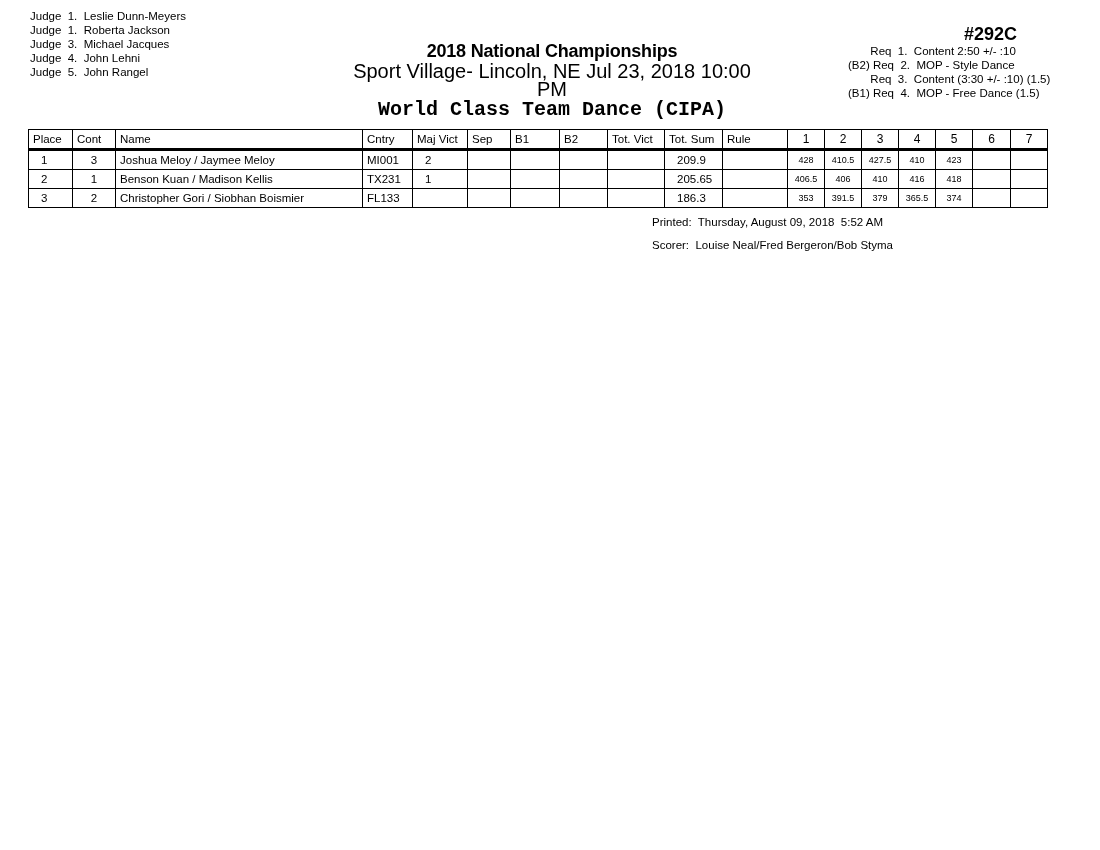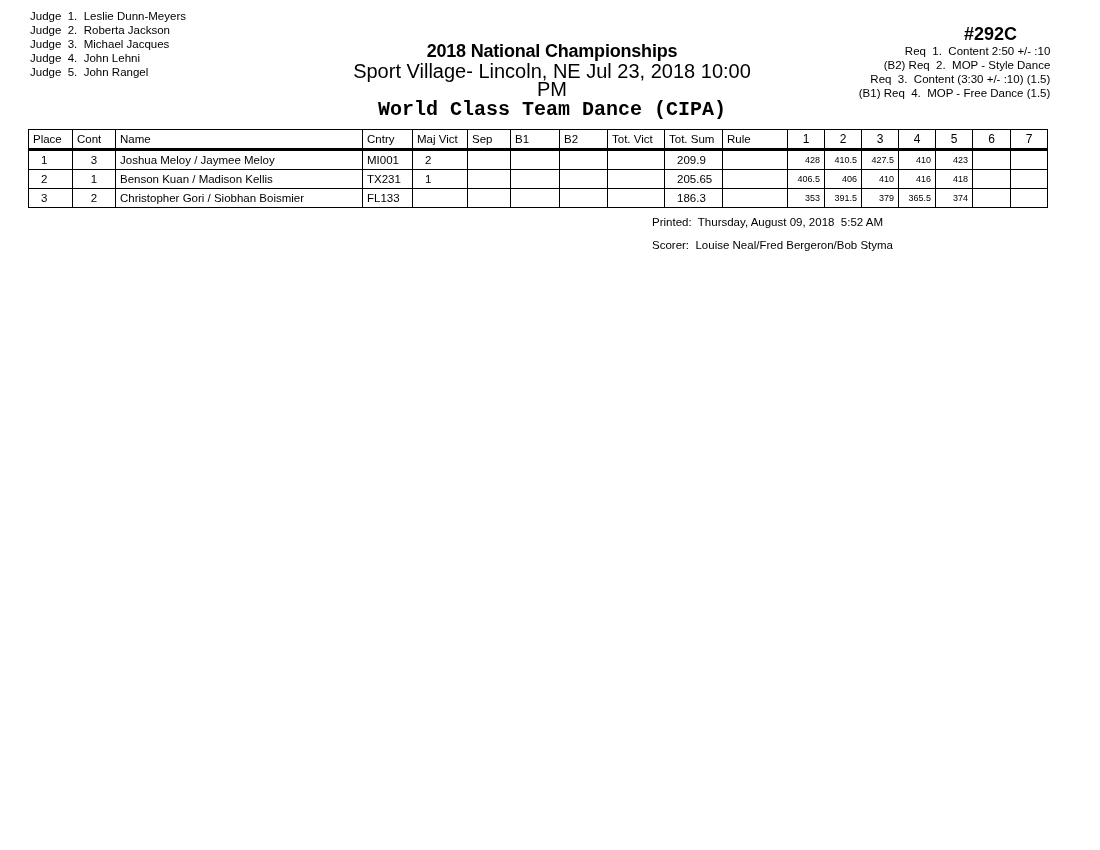--- a/index.html
+++ b/index.html
@@ -9,43 +9,43 @@
     }
     .judges { position: absolute; left: 30px; top: 9px; font-size: 11.5px; line-height: 14px; }
     .judges .j-row { white-space: pre; }
     .header-center { position: absolute; left: 352px; width: 400px; top: 40px; text-align: center; }
     .h-event { font-size: 18px; font-weight: bold; line-height: 22px; letter-spacing: -0.2px; }
     .h-venue { font-size: 20px; line-height: 18px; }
     .h-title { font-size: 20px; font-weight: bold; line-height: 24px; font-family: Liberation Mono, monospace; }
     .h-report { font-size: 17px; line-height: 22px; }
     .header-right { position: absolute; left: 840px; top: 24px; width: 240px; }
     .h-code { font-size: 18px; font-weight: bold; position: absolute; left: 124px; top: 0px; }
-    .reqs { position: absolute; left: 8px; top: 20px; font-size: 11.5px; line-height: 14px; text-align: right; }
+    .reqs { position: absolute; left: 8px; top: 20px; font-size: 11.5px; line-height: 14px; }
     .req-row { white-space: pre; }
     table.results {
       position: absolute; left: 28px; top: 129px; border-collapse: collapse;
       font-size: 11.5px; table-layout: fixed;
     }
     table.results th, table.results td {
       border: 1px solid #000; padding: 0 4px; height: 18px; white-space: nowrap; overflow: hidden;
     }
     table.results th { font-weight: normal; text-align: left; height: 18px; border-bottom: 3px solid #000; }
     table.results th.num { text-align: center; font-size: 12px; }
-    table.results td.judge-score { font-size: 9px; text-align: right; padding-left: 4px; }
+    table.results td.judge-score { font-size: 9px; text-align: center; padding-left: 4px; }
     table.results td.c { text-align: center; }
     table.results td.pad { padding-left: 12px; }
     .footer { position: absolute; left: 652px; top: 211px; font-size: 11.5px; line-height: 23px; }
     .footer .f-row { white-space: pre; }
   </style>
 </head>
 <body>
 
 <div class="judges">
   <div class="j-row">Judge  1.  Leslie Dunn-Meyers</div>
-  <div class="j-row">Judge  2.  Roberta Jackson</div>
+  <div class="j-row">Judge  1.  Roberta Jackson</div>
   <div class="j-row">Judge  3.  Michael Jacques</div>
   <div class="j-row">Judge  4.  John Lehni</div>
   <div class="j-row">Judge  5.  John Rangel</div>
 </div>
 
 <div class="header-center">
   <div class="h-event">2018 National Championships</div>
   <div class="h-venue">Sport Village- Lincoln, NE  Jul 23, 2018  10:00 PM</div>
   <div class="h-title">World Class Team Dance (CIPA)</div>
 </div>

